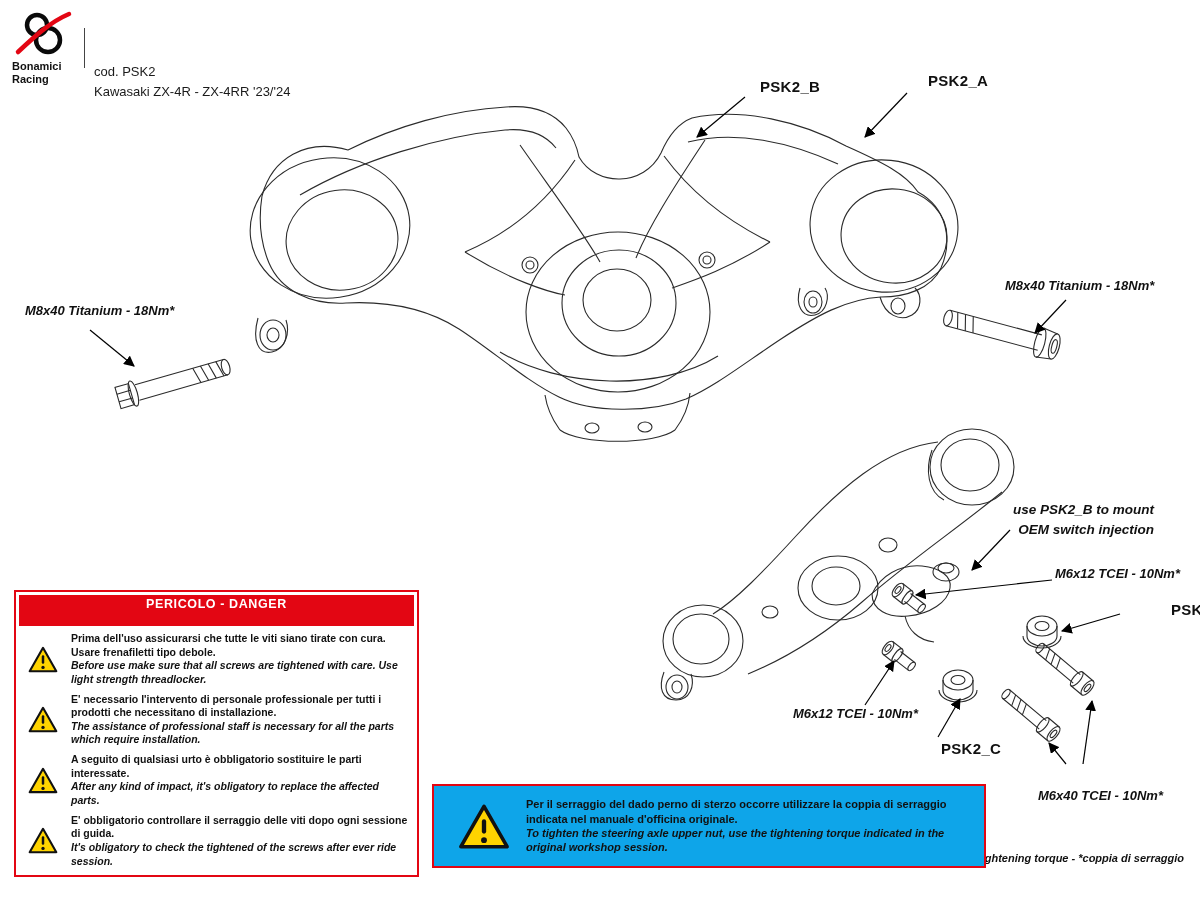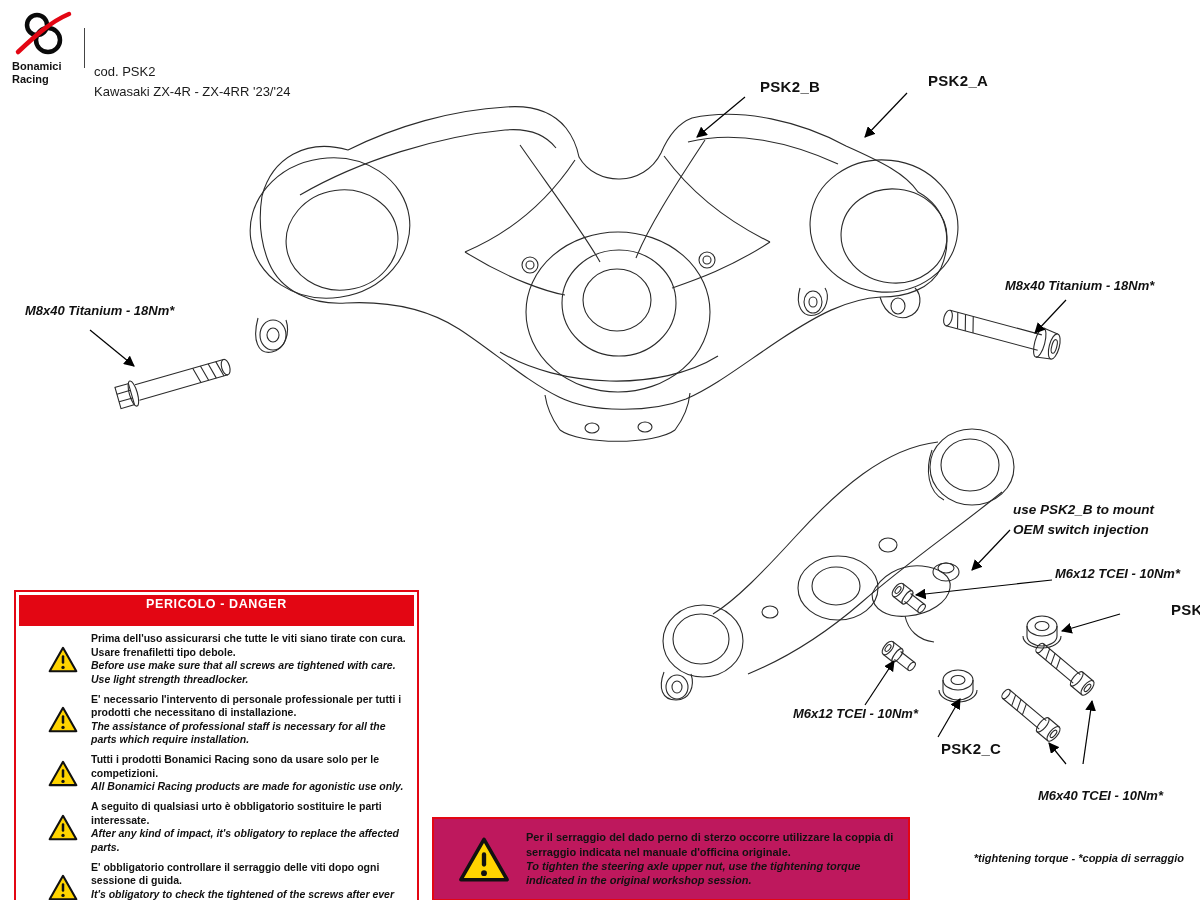--- a/index.html
+++ b/index.html
@@ -8,34 +8,34 @@
   
   .logo { position:absolute; left:12px; top:10px; width:70px; }
   .logo .brand { font-size:11px; font-weight:bold; line-height:1.15; color:#111; }
   .header-divider { position:absolute; left:84px; top:28px; width:1px; height:40px; background:#444; }
   .header-text { position:absolute; left:94px; top:30px; font-size:13px; line-height:1.55; color:#1a1a1a;margin-top:32px; }
 
   
   .callout { position:absolute; white-space:nowrap; }
   .part-label { font-weight:bold; font-size:15px; letter-spacing:0.3px;margin-left:48px; }
   .torque-label { font-style:italic; font-size:13px; font-weight:600; }
-  .note-label { font-style:italic; font-size:13.5px; font-weight:600; white-space:pre-line; line-height:1.45; }
+  .note-label { font-style:italic; font-size:13.5px; font-weight:600; white-space:pre-line; line-height:1.45;text-align:right; }
   .footnote { position:absolute; right:16px; top:852px; font-style:italic; font-size:11px; font-weight:600; }
 
   
   .danger-box { position:absolute; left:14px; top:590px; width:405px; border:2px solid #e30613; background:#fff; box-sizing:border-box; padding-bottom:4px; }
   .danger-header { margin:3px; background:#e30613; color:#fff; text-align:center; font-weight:bold; font-size:12.5px; letter-spacing:0.6px; padding:2px 0 15px; }
-  .danger-item { display:flex; align-items:center; gap:13px; padding:3px 8px 3px 12px;margin-left:20px; }
+  .danger-item { display:flex; align-items:center; gap:13px; padding:3px 8px 3px 12px; }
   .tri { flex:0 0 30px; }
   .danger-text { font-size:10.5px; line-height:1.3; }
   .txt-it { font-weight:bold; }
   .txt-en { font-weight:bold; font-style:italic; }
 
   
-  .note-box { position:absolute; left:432px; top:784px; width:478px; height:84px; border:2.5px solid #e30613; box-sizing:border-box; display:flex; align-items:center; gap:16px; padding:0 14px 0 24px; background:#be185d;margin-top:33px; }
+  .note-box { position:absolute; left:432px; top:784px; width:554px; height:84px; border:2.5px solid #e30613; box-sizing:border-box; display:flex; align-items:center; gap:16px; padding:0 14px 0 24px; background:#0ea5e9; }
   .note-box .danger-text { font-size:11px; }
 
   svg.drawing { position:absolute; left:0; top:0; }
 </style>
 </head>
 <body>
 
 <div class="page">
 
   <svg class="drawing" width="1200" height="900" viewBox="0 0 1200 900">
@@ -236,31 +236,20 @@
         <path d="M18,2 L34,30 L2,30 Z" fill="#ffd400" stroke="#111" stroke-width="2.5" stroke-linejoin="round"></path>
         <rect x="16.5" y="11" width="3" height="10" rx="1.5" fill="#111"></rect>
           <circle cx="18" cy="25.5" r="2" fill="#111"></circle>
       </svg>
       <div class="danger-text">
         <div class="txt-it">E' necessario l'intervento di personale professionale per tutti i prodotti che necessitano di installazione.</div>
         <div class="txt-en">The assistance of professional staff is necessary for all the parts which require installation.</div>
       </div>
     </div>
 
-    <div class="danger-item">
-      <svg class="tri" width="30" height="27" viewBox="0 0 36 32">
-        <path d="M18,2 L34,30 L2,30 Z" fill="#ffd400" stroke="#111" stroke-width="2.5" stroke-linejoin="round"></path>
-        <rect x="16.5" y="11" width="3" height="10" rx="1.5" fill="#111"></rect>
-          <circle cx="18" cy="25.5" r="2" fill="#111"></circle>
-      </svg>
-      <div class="danger-text">
-        <div class="txt-it">Tutti i prodotti Bonamici Racing sono da usare solo per le competizioni.</div>
-        <div class="txt-en">All Bonamici Racing products are made for agonistic use only.</div>
-      </div>
-    </div>
 
     <div class="danger-item">
       <svg class="tri" width="30" height="27" viewBox="0 0 36 32">
         <path d="M18,2 L34,30 L2,30 Z" fill="#ffd400" stroke="#111" stroke-width="2.5" stroke-linejoin="round"></path>
         <rect x="16.5" y="11" width="3" height="10" rx="1.5" fill="#111"></rect>
           <circle cx="18" cy="25.5" r="2" fill="#111"></circle>
       </svg>
       <div class="danger-text">
         <div class="txt-it">A seguito di qualsiasi urto è obbligatorio sostituire le parti interessate.</div>
         <div class="txt-en">After any kind of impact, it's obligatory to replace the affected parts.</div>

